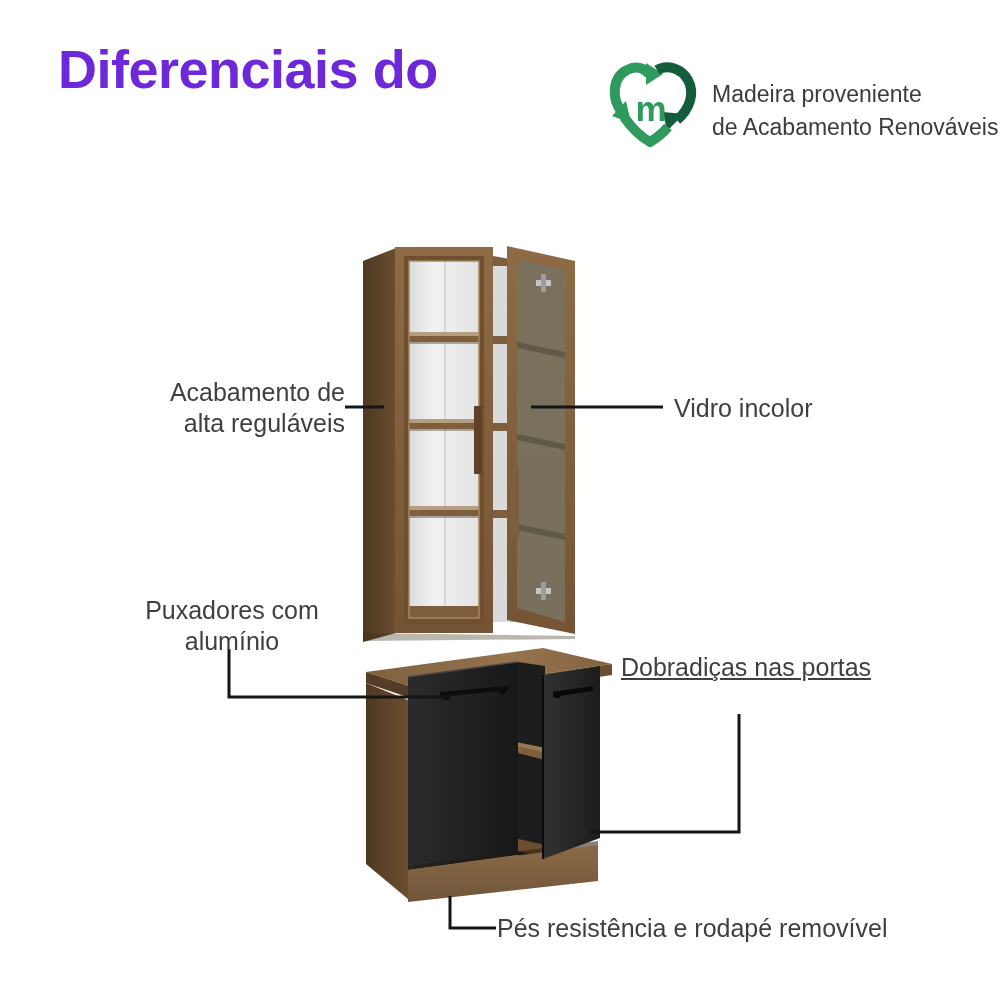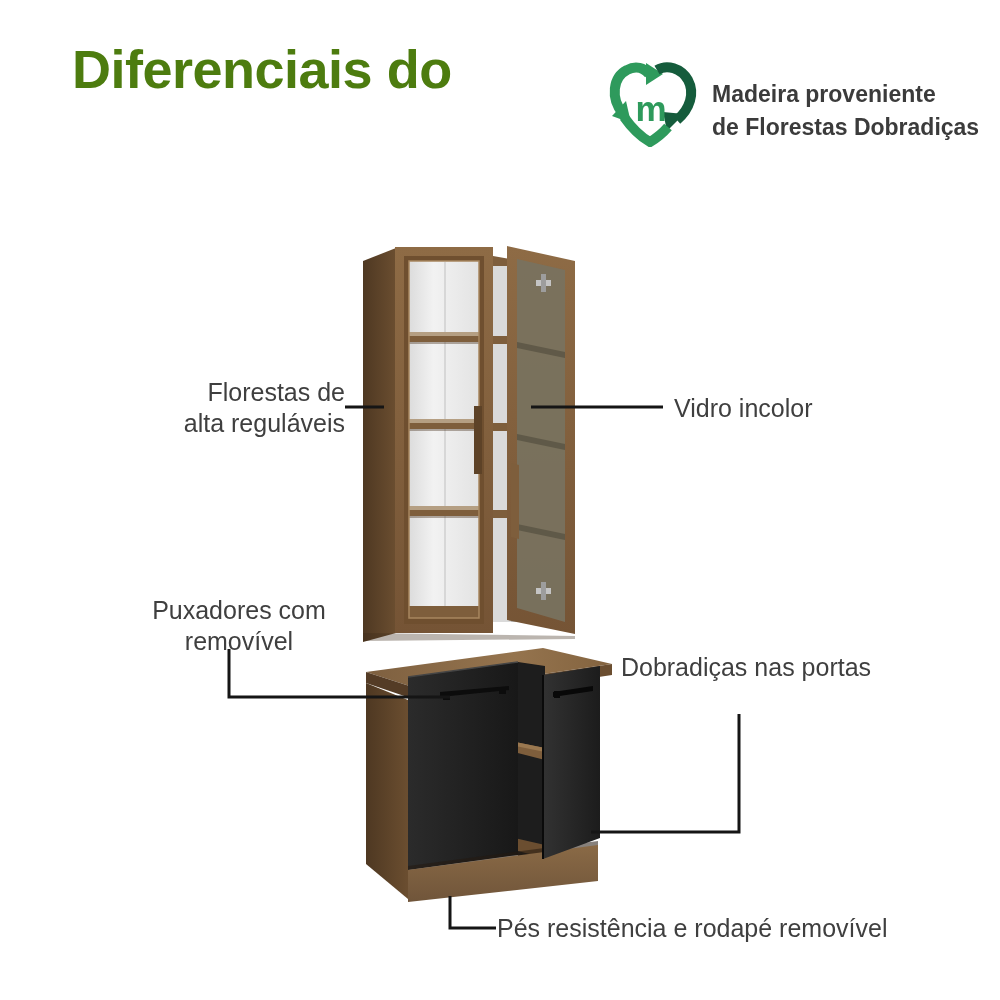--- a/index.html
+++ b/index.html
@@ -1,38 +1,38 @@
 <!DOCTYPE html>
 <html><head>
 <meta charset="utf-8">
 <style>
   html,body{margin:0;padding:0;}
   body{
     width:1000px;height:1000px;position:relative;background:#ffffff;
     font-family:"Liberation Sans", sans-serif;overflow:hidden;
   }
   .page-title{
-    position:absolute;left:72px;top:30px;
-    font-size:54px;font-weight:700;line-height:79px;color:#4d7c0f;
+    position:absolute;left:58px;top:30px;
+    font-size:54px;font-weight:700;line-height:79px;color:#6d28d9;
     letter-spacing:-0.5px;
   }
   .eco-badge{
     position:absolute;left:604px;top:57px;display:flex;align-items:center;gap:13px;
   }
   .eco-badge .txt{
-    font-size:23px;font-weight:700;line-height:33px;color:#3B3B3B;margin-top:17px;
+    font-size:23px;font-weight:400;line-height:33px;color:#3B3B3B;margin-top:17px;
   }
   .lbl{
     position:absolute;color:#3F3F3F;font-size:25px;line-height:31px;font-weight:400;
     white-space:nowrap;
   }
   #lbl-acabamento{top:377px;left:0;width:345px;text-align:right;}
   #lbl-vidro{top:393px;left:674px;}
-  #lbl-puxadores{top:595px;left:110px;width:258px;text-align:center;}
-  #lbl-dobradicas{top:652px;left:610px;width:272px;text-align:center;}
+  #lbl-puxadores{top:595px;left:103px;width:258px;text-align:center;}
+  #lbl-dobradicas{top:652px;left:610px;width:272px;text-align:center;text-decoration:underline;}
   #lbl-pes{top:913px;left:497px;}
   svg{position:absolute;left:0;top:0;}
 </style>
 </head>
 <body>
 
 <div class="page-title">
   <div>Diferenciais do</div>
 </div>
 
@@ -45,21 +45,21 @@
     <path d="M 53 13 C 63 7 77 11 84 23 C 91 36 86 52 73 63" fill="none" stroke="#155C3C" stroke-width="10"></path>
     <polygon points="80,57 63,74 59,55" fill="#155C3C"></polygon>
 
     <path d="M 64 70 C 58 77 51 82 46 85 C 37 80 27 70 20 60" fill="none" stroke="#2E9A5C" stroke-width="10"></path>
     <polygon points="27,66 8,59 22,44" fill="#2E9A5C"></polygon>
 
     <text x="47" y="64" text-anchor="middle" font-size="35" font-weight="bold" fill="#2E9A5C">m</text>
   </svg>
   <div class="txt">
     <div>Madeira proveniente</div>
-    <div>de Florestas Dobradiças</div>
+    <div>de Acabamento Renováveis</div>
   </div>
 </div>
 
 <svg width="1000" height="1000" viewBox="0 0 1000 1000">
   <defs>
     <linearGradient id="gWoodSide" x1="0" y1="0" x2="1" y2="0">
       <stop offset="0" stop-color="#4E3822"></stop>
         <stop offset="1" stop-color="#6B4E30"></stop>
     </linearGradient>
     <linearGradient id="gWoodFrame" x1="0" y1="0" x2="0" y2="1">
@@ -182,31 +182,31 @@
   <g stroke="#151515" stroke-width="3" fill="none">
     <polyline points="345,407 384,407"></polyline>
     <polyline points="531,407 663,407"></polyline>
     <polyline points="229,649 229,697 450,697"></polyline>
     <polyline points="739,714 739,832 591,832"></polyline>
     <polyline points="450,896 450,928 496,928"></polyline>
   </g>
 </svg>
 
 <div class="lbl" id="lbl-acabamento">
-  <div>Florestas de</div>
+  <div>Acabamento de</div>
   <div>alta reguláveis</div>
 </div>
 
 <div class="lbl" id="lbl-vidro">
   <div>Vidro incolor</div>
 </div>
 
 <div class="lbl" id="lbl-puxadores">
   <div>Puxadores com</div>
-  <div>removível</div>
+  <div>alumínio</div>
 </div>
 
 <div class="lbl" id="lbl-dobradicas">
   <div>Dobradiças nas portas</div>
 </div>
 
 <div class="lbl" id="lbl-pes">
   <div>Pés resistência e rodapé removível</div>
 </div>
 

